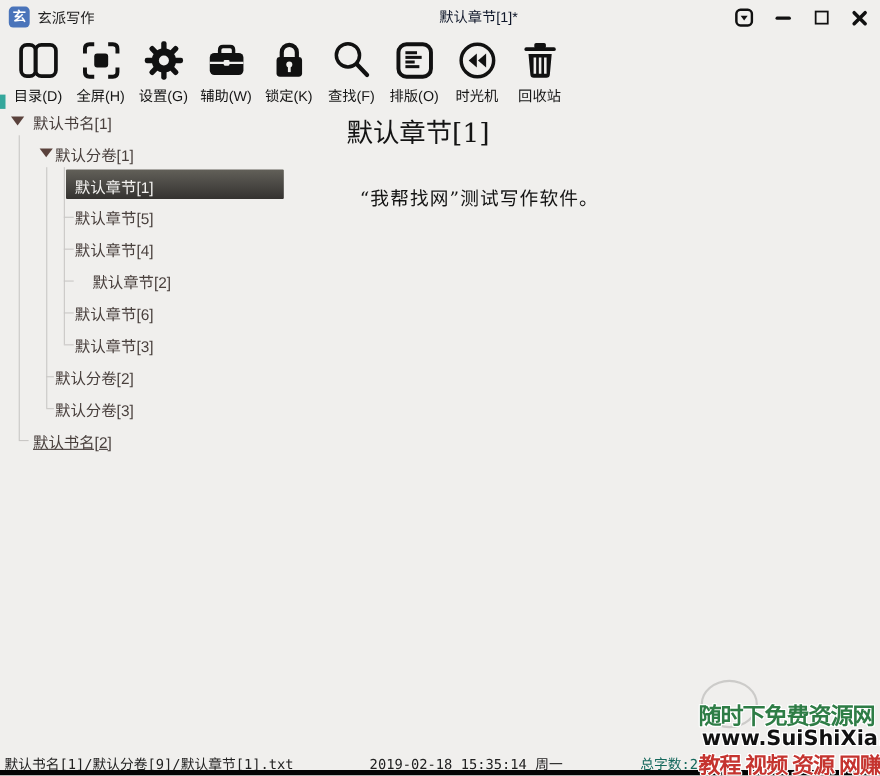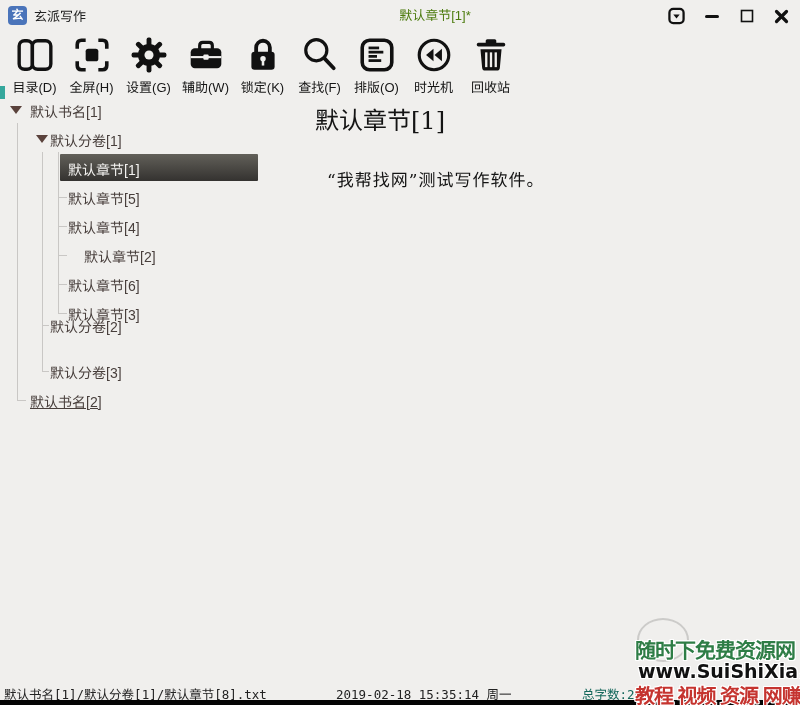--- a/index.html
+++ b/index.html
@@ -13,21 +13,21 @@
   
   .titlebar { position:absolute; top:0; left:0; width:800px; height:32px; }
   .app-id { position:absolute; left:8px; top:6px; display:flex; align-items:center; gap:7px; }
   .app-icon {
     width:19px; height:19px; border-radius:4px; background:#4a74ba;
     color:#fff; font-size:12px; line-height:19px; text-align:center; font-weight:bold;
   }
   .app-name { font-size:13px; color:#222; }
   .win-title {
     position:absolute; left:70px; right:0; top:0; height:32px;
-    line-height:32px; text-align:center; font-size:13px; color:#4d7c0f;
+    line-height:32px; text-align:center; font-size:13px; color:#0f172a;
   }
   .win-controls { position:absolute; right:10px; top:0; height:32px; display:flex; align-items:center; gap:18px; }
   .win-btn { width:17px; height:17px; display:flex; align-items:center; justify-content:center; cursor:default; }
   
   .toolbar { position:absolute; top:36px; left:6px; display:flex; }
   .tb-item { width:57px; display:flex; flex-direction:column; align-items:center; }
   .tb-icon { width:38px; height:38px; margin-bottom:3px; }
   .tb-label { font-size:13px; color:#161616; white-space:nowrap; }
   
   .tree { position:absolute; left:0; top:0; width:290px; height:660px; }
@@ -270,40 +270,40 @@
       <span class="tree-label" style="left: 68px; margin-left: 16px;">默认章节[2]</span>
     </div>
     <div class="tree-row" style="top: 271px;">
       <div class="tree-stub" style="left: 58px; width: 9px;"></div>
       <span class="tree-label" style="left: 68px;">默认章节[6]</span>
     </div>
     <div class="tree-row" style="top: 300px;">
       <div class="tree-stub" style="left: 58px; width: 9px;"></div>
       <span class="tree-label" style="left: 68px;">默认章节[3]</span>
     </div>
-    <div class="tree-row" style="top: 312px;">
+    <div class="tree-row" style="top: 329px;">
       <div class="tree-stub" style="left: 42px; width: 7px;"></div>
       <span class="tree-label" style="left: 50px;">默认分卷[2]</span>
     </div>
     <div class="tree-row" style="top: 358px;">
       <div class="tree-stub" style="left: 42px; width: 7px;"></div>
       <span class="tree-label" style="left: 50px;">默认分卷[3]</span>
     </div>
     <div class="tree-row" style="top: 387px;">
       <div class="tree-stub" style="left: 17px; width: 9px;"></div>
       <span class="tree-label" style="left: 30px; text-decoration: underline;">默认书名[2]</span>
     </div>
   </div>
 <div class="side-notch"></div>
 
 <div class="editor-title">默认章节[1]</div>
 <div class="editor-body">“我帮找网”测试写作软件。</div>
 
 <div class="statusbar">
-  <span class="sb-path">默认书名[1]/默认分卷[1]/默认章节[8].txt</span>
+  <span class="sb-path">默认书名[1]/默认分卷[9]/默认章节[1].txt</span>
   <span class="sb-datetime">2019-02-18 15:35:14 周一</span>
   <span class="sb-wordcount">总字数:20</span>
 </div>
 <div class="bottom-strip"></div>
 
 <div class="watermark">
   <div class="wm-ring"></div>
   <div class="wm-line1 wm-outline">随时下免费资源网</div>
   <div class="wm-line2 wm-outline">www.SuiShiXia.com</div>
   <div class="wm-line3 wm-outline">教程 视频 资源 网赚</div>

